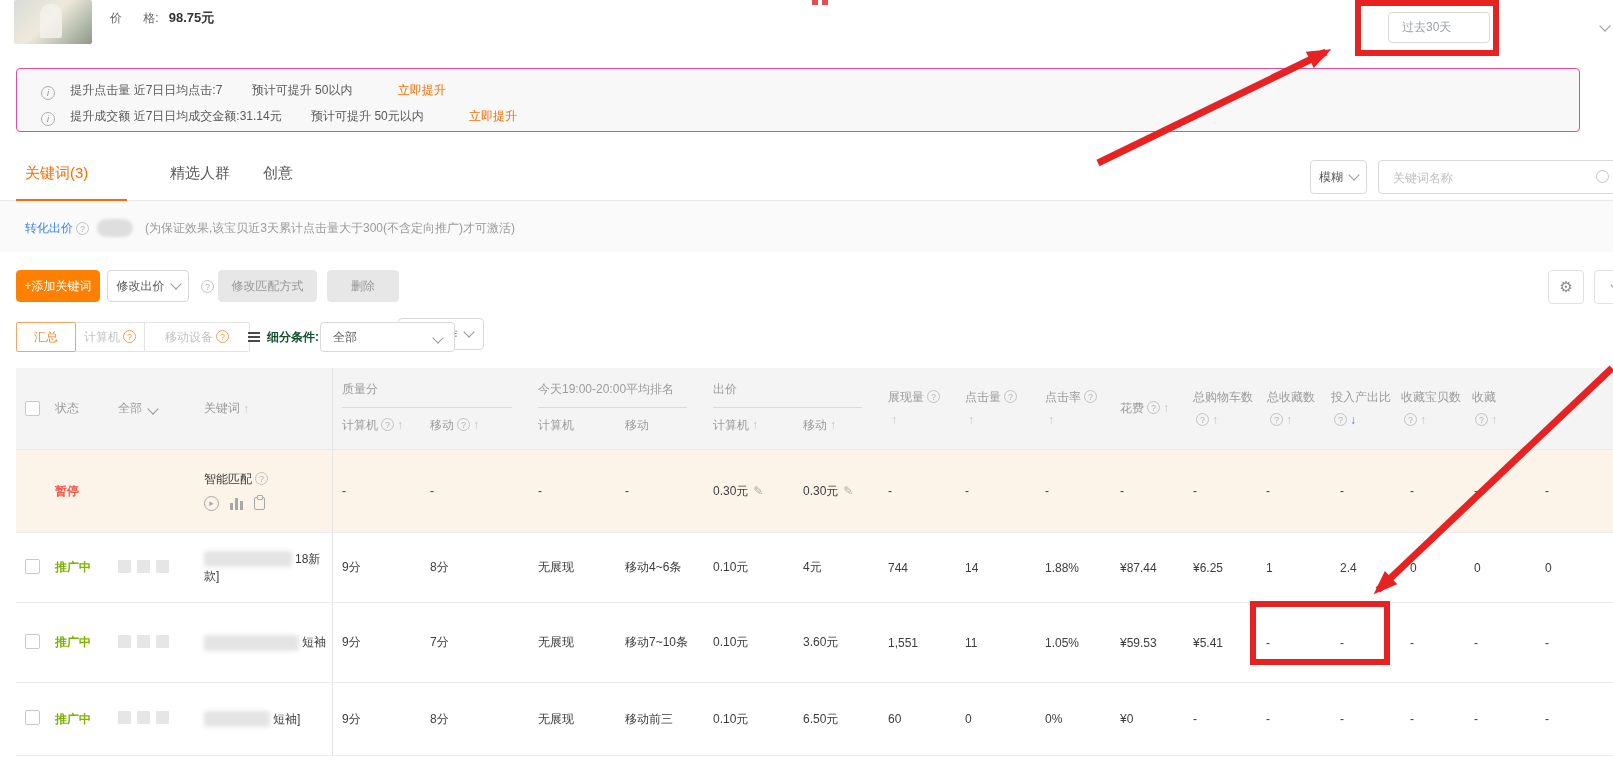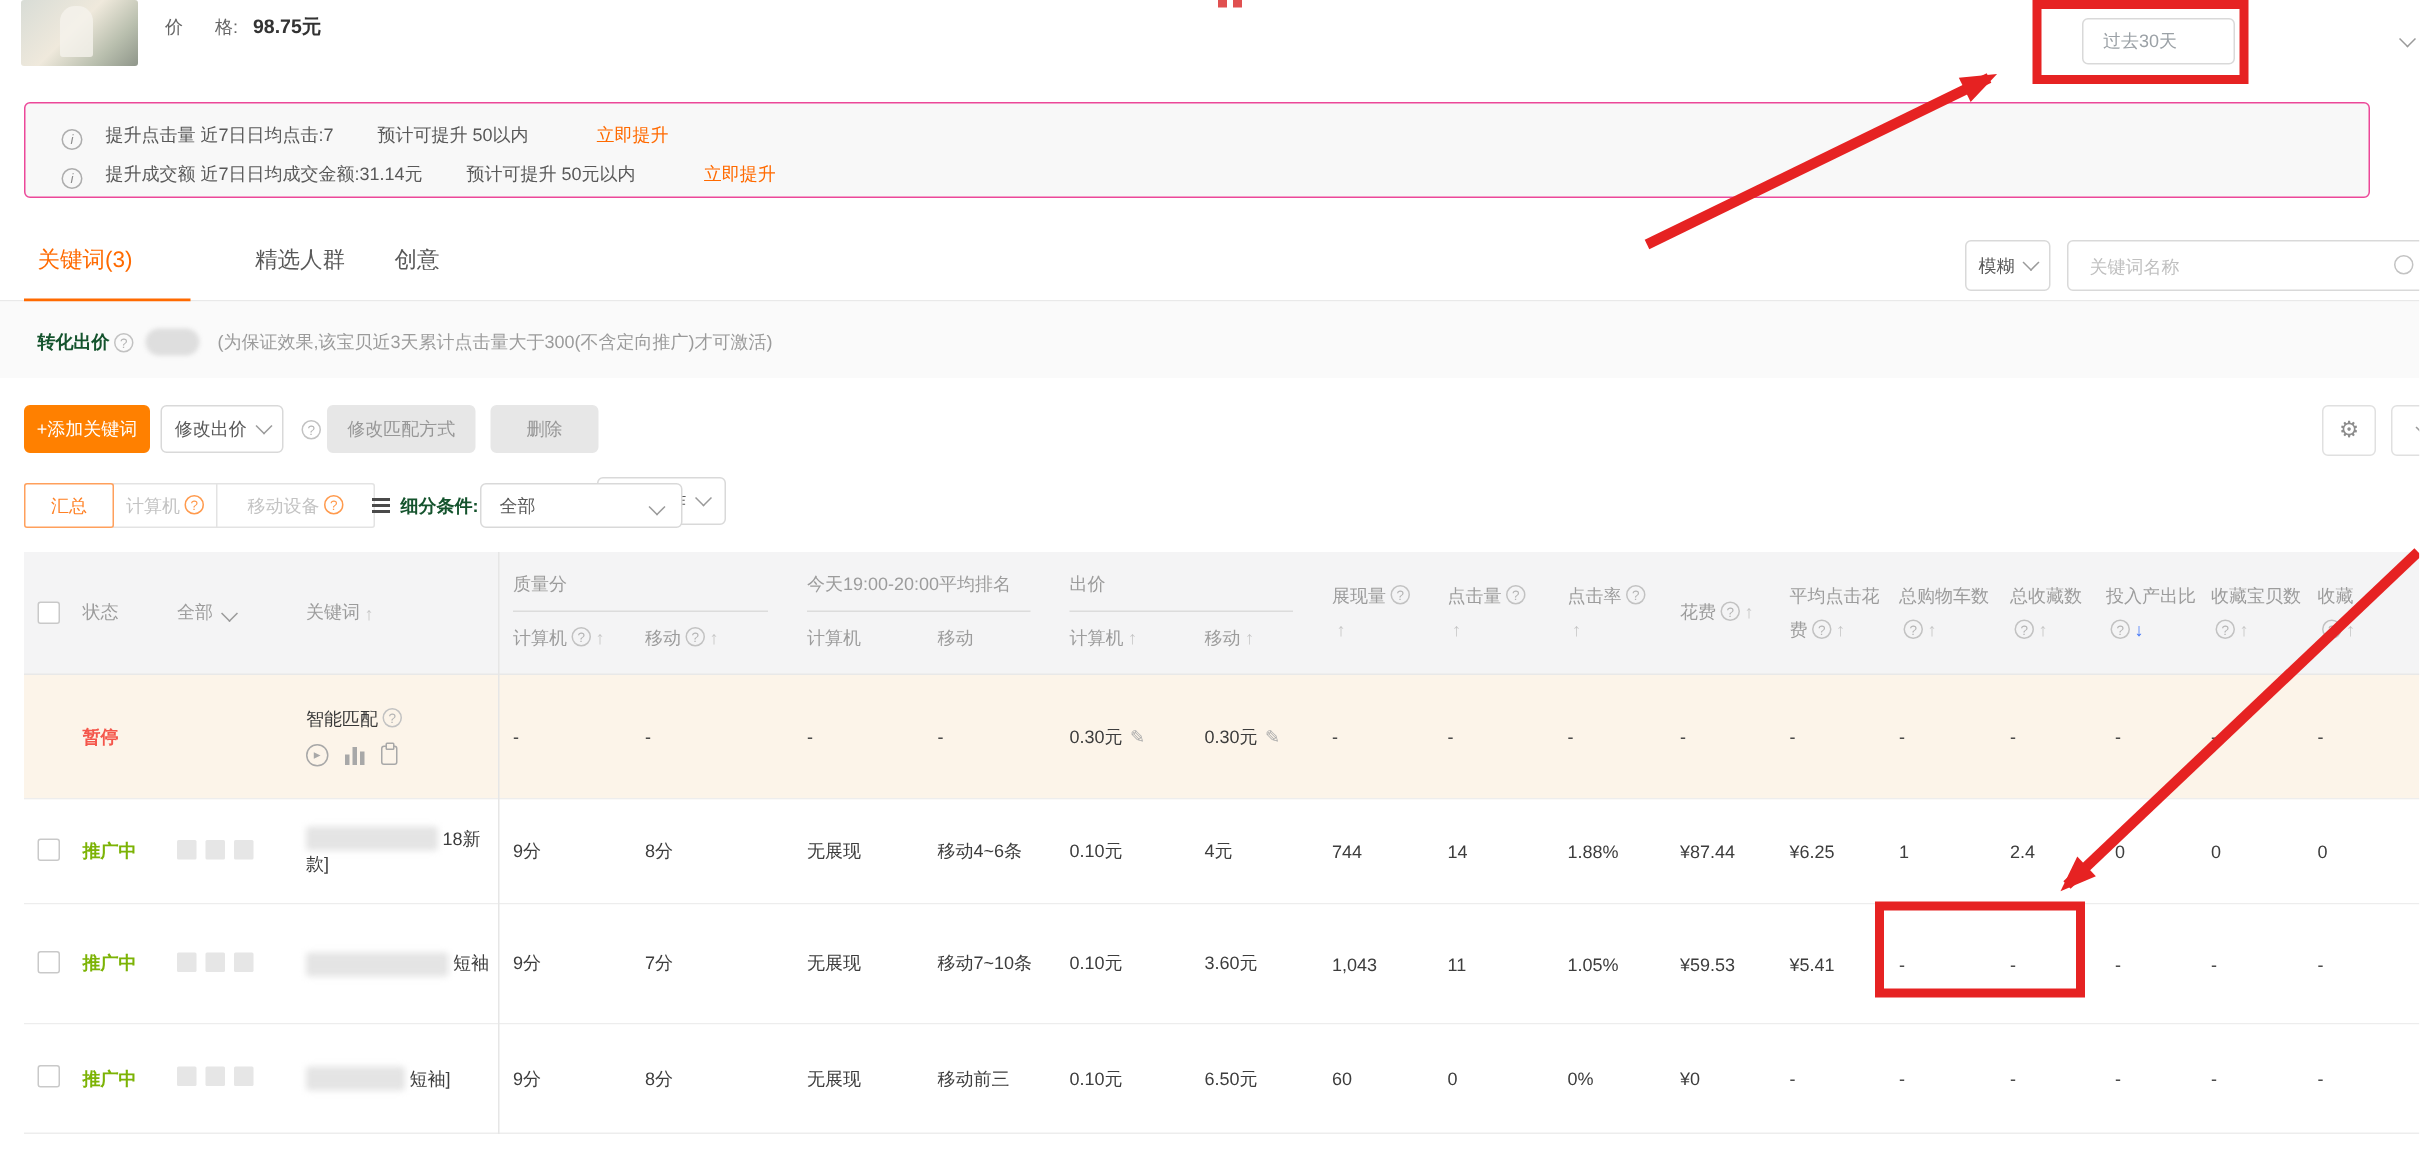--- a/index.html
+++ b/index.html
@@ -61,21 +61,21 @@
   .searchbox{left:1378px;top:160px;width:250px;height:34px;border:1px solid #d9d9d9;border-radius:4px;
           box-sizing:border-box;background:#fff;}
   .searchbox input{border:0;outline:0;background:transparent;width:190px;height:30px;margin:1px 0 0 12px;
           font-size:12px;color:#595959;font-family:"Liberation Sans",sans-serif;}
   .searchbox input::placeholder{color:#c0c0c0;}
   .mag{left:1596px;top:170px;width:11px;height:11px;border:1.5px solid #c3c3c3;border-radius:50%;}
 
   
   .convband{left:0;top:201px;width:1613px;height:51px;background:#fafafa;}
   .convrow{left:25px;top:219px;display:flex;align-items:center;}
-  .convlabel{font-weight:bold;color:#14532d;}
+  .convlabel{font-weight:normal;color:#3b82f6;}
   .toggle{width:36px;height:18px;border-radius:10px;background:#dedede;filter:blur(1.5px);
           margin:0 12px 0 8px;}
   .convnote{color:#9b9b9b;}
 
   
   .btn{position:absolute;height:32px;line-height:30px;text-align:center;border-radius:4px;
        box-sizing:border-box;cursor:pointer;}
   .btn.primary{background:#ff8000;color:#fff;border:1px solid #ff8000;}
   .btn.plain{background:#fff;color:#595959;border:1px solid #d9d9d9;}
   .btn.disabled{background:#e7e7e7;color:#979797;border:1px solid #e7e7e7;}
@@ -263,23 +263,20 @@
       </div>
     <div class="hcell mcol cm7">
         <div class="hwrap mw52"><span>点击量</span><span class="help"></span><span class="sarr"></span></div>
       </div>
     <div class="hcell mcol cm8">
         <div class="hwrap mw52"><span>点击率</span><span class="help"></span><span class="sarr"></span></div>
       </div>
     <div class="hcell mcol cm9">
         <div class="hwrap mw56"><span>花费</span><span class="help"></span><span class="sarr"></span></div>
       </div>
-    <div class="hcell mcol cm10">
-        <div class="hwrap mw62"><span>平均点击花费</span><span class="help"></span><span class="sarr"></span></div>
-      </div>
     <div class="hcell mcol cm11">
         <div class="hwrap mw62"><span>总购物车数</span><span class="help"></span><span class="sarr"></span></div>
       </div>
     <div class="hcell mcol cm13">
         <div class="hwrap mw50"><span>总收藏数</span><span class="help"></span><span class="sarr"></span></div>
       </div>
     <div class="hcell mcol cm12">
         <div class="hwrap mw62"><span>投入产出比</span><span class="help"></span><span class="sarr down"></span></div>
       </div>
     <div class="hcell mcol cm14">
@@ -347,21 +344,21 @@
     <div class="cell cw0"><span class="cb"></span></div>
     <div class="cell cw1"><span class="st go">推广中</span></div>
     <div class="cell cw2"><span class="sq"></span><span class="sq"></span><span class="sq"></span></div>
     <div class="cell cw3"><span class="blur bl2"></span><span>短袖</span></div>
     <div class="cell cm0">9分</div>
     <div class="cell cm1">7分</div>
     <div class="cell cm2">无展现</div>
     <div class="cell cm3">移动7~10条</div>
     <div class="cell cm4">0.10元</div>
     <div class="cell cm5">3.60元</div>
-    <div class="cell cm6">1,043</div>
+    <div class="cell cm6">1,551</div>
     <div class="cell cm7">11</div>
     <div class="cell cm8">1.05%</div>
     <div class="cell cm9">¥59.53</div>
     <div class="cell cm10">¥5.41</div>
     <div class="cell cm11">-</div>
     <div class="cell cm12">-</div>
     <div class="cell cm13">-</div>
     <div class="cell cm14">-</div>
     <div class="cell cm15">-</div>
   </div>

